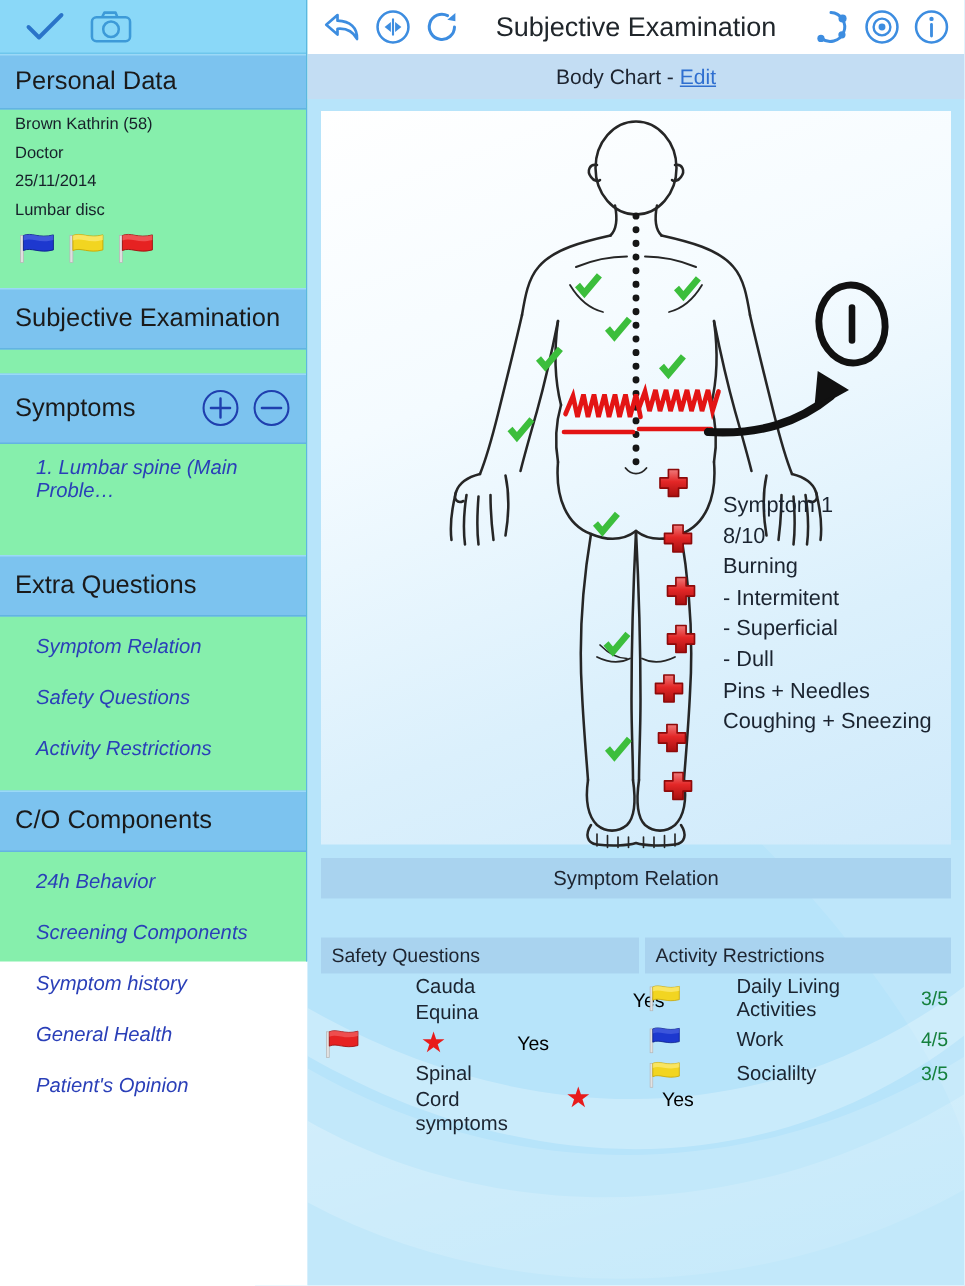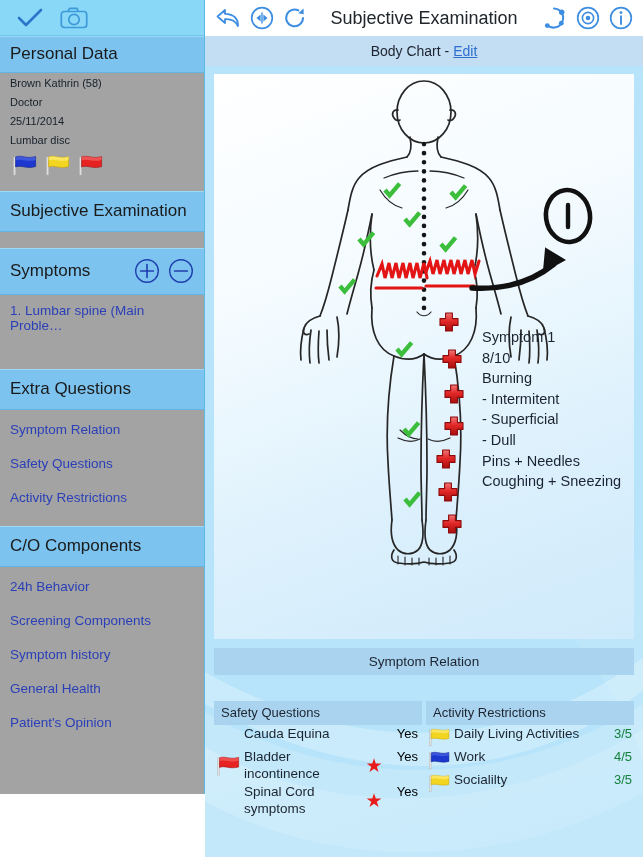--- a/index.html
+++ b/index.html
@@ -10,22 +10,22 @@
     background: #fff;
   }
   #app {
     position: relative;
     width: 643px; height: 857px;
     display: flex;
   }
 
   
   #sidebar {
-    width: 205px; height: 794px;
-    background: #a3a3a3;
+    width: 205px; height: 641px;
+    background: #86efac;
     position: relative;
     border-right: 1px solid #5bb8e0;
     flex: 0 0 205px;
   }
   .side-topbar {
     height: 36px;
     background: #8ad8f8;
     display: flex;
     align-items: center;
     gap: 16px;
@@ -48,24 +48,25 @@
   }
   .side-header.tall { padding: 9px 10px 10px 10px; }
   .hdr-actions { display: flex; gap: 8px; align-items: center; }
 
   .side-text {
     padding: 4px 10px 3px 10px;
     font-size: 11px;
     color: #17202a;
   }
   .side-link {
-    padding: 8px 10px 8px 10px;
+    padding: 8px 10px 8px 24px;
     font-size: 13.5px;
     color: #2a3fb8;
     cursor: pointer;
+    font-style: italic;
   }
   .flags-row { display: flex; gap: 7px; padding: 5px 10px 7px 12px; }
 
   
   #main {
     position: relative;
     width: 438px; height: 857px;
     background: #b7e4fa;
     overflow: hidden;
   }
@@ -96,21 +97,21 @@
     font-size: 14px; color: #1d2430;
     z-index: 4;
   }
   .subbar .edit-link {
     color: #2f6fd0; text-decoration: underline; margin-left: 4px; cursor: pointer;
   }
 
   .chart-area {
     position: relative;
     margin: 8px 9px 0 9px;
-    height: 565px;
+    height: 489px;
     background: linear-gradient(160deg,#ffffff 0%,#f4fbff 35%,#dbf0fc 72%,#cfeafb 100%);
     z-index: 3;
   }
   .chart-area svg { display:block; }
   .sym-text {
     position: absolute;
     left: 268px; top: 253px;
     font-size: 14.5px;
     line-height: 20.6px;
     color: #1b2430;
@@ -138,24 +139,26 @@
   }
   .tbl { width: 212px; }
   .tbl-head {
     background: #a9d3ef;
     font-size: 13px;
     color: #1d2430;
     padding: 4px 7px 5px 7px;
   }
   .row {
     display: flex;
+    align-items: center;
     min-height: 23px;
     font-size: 13.5px;
     color: #1b2430;
     padding: 1px 0;
+    gap: 33px;
   }
   
   .sq-flag { width: 28px; flex: 0 0 28px; display:flex; align-items:center; justify-content:center; }
   .sq-label { flex: 1; line-height: 16.5px; padding-left: 2px; }
   .sq-star { width: 28px; flex: 0 0 28px; display:flex; align-items:center; justify-content:center; }
   .sq-val { width: 34px; flex: 0 0 34px; text-align: right; color: #000000; font-size: 13px; padding-right: 4px; }
   
   .ar-flag { width: 26px; flex: 0 0 26px; display:flex; align-items:center; justify-content:center; }
   .ar-label { flex: 1; padding-left: 2px; }
   .ar-val { width: 30px; flex: 0 0 30px; text-align: right; color: #15803d; font-size: 13px; padding-right: 2px; }
@@ -462,21 +465,20 @@
         </div>
 
         <div class="row">
           <span class="sq-flag">
             <svg width="25" height="21" viewBox="0 0 26 22">
                 <rect x="1.6" y="3" width="2" height="18" fill="#e2e2e2" stroke="#b5b5b5" stroke-width="0.5"></rect>
                 <path d="M3.6 3 C9 0.6 14 5.2 23.6 2.6 L23.6 12.6 C14 15.2 9 10.6 3.6 13 Z" fill="#e62222" stroke="#9e0d0d" stroke-width="0.6"></path>
                 <path d="M3.6 3 C9 0.6 14 5.2 23.6 2.6 L23.6 6 C14 8.6 9 4 3.6 6.4 Z" fill="#f57a7a" opacity="0.5"></path>
               </svg>
           </span>
-          <span class="sq-label">Bladder incontinence</span>
           <span class="sq-star">
               <span class="star">★</span>
             </span>
           <span class="sq-val">Yes</span>
         </div>
 
         <div class="row">
           <span class="sq-flag"></span>
           <span class="sq-label">Spinal Cord symptoms</span>
           <span class="sq-star">

